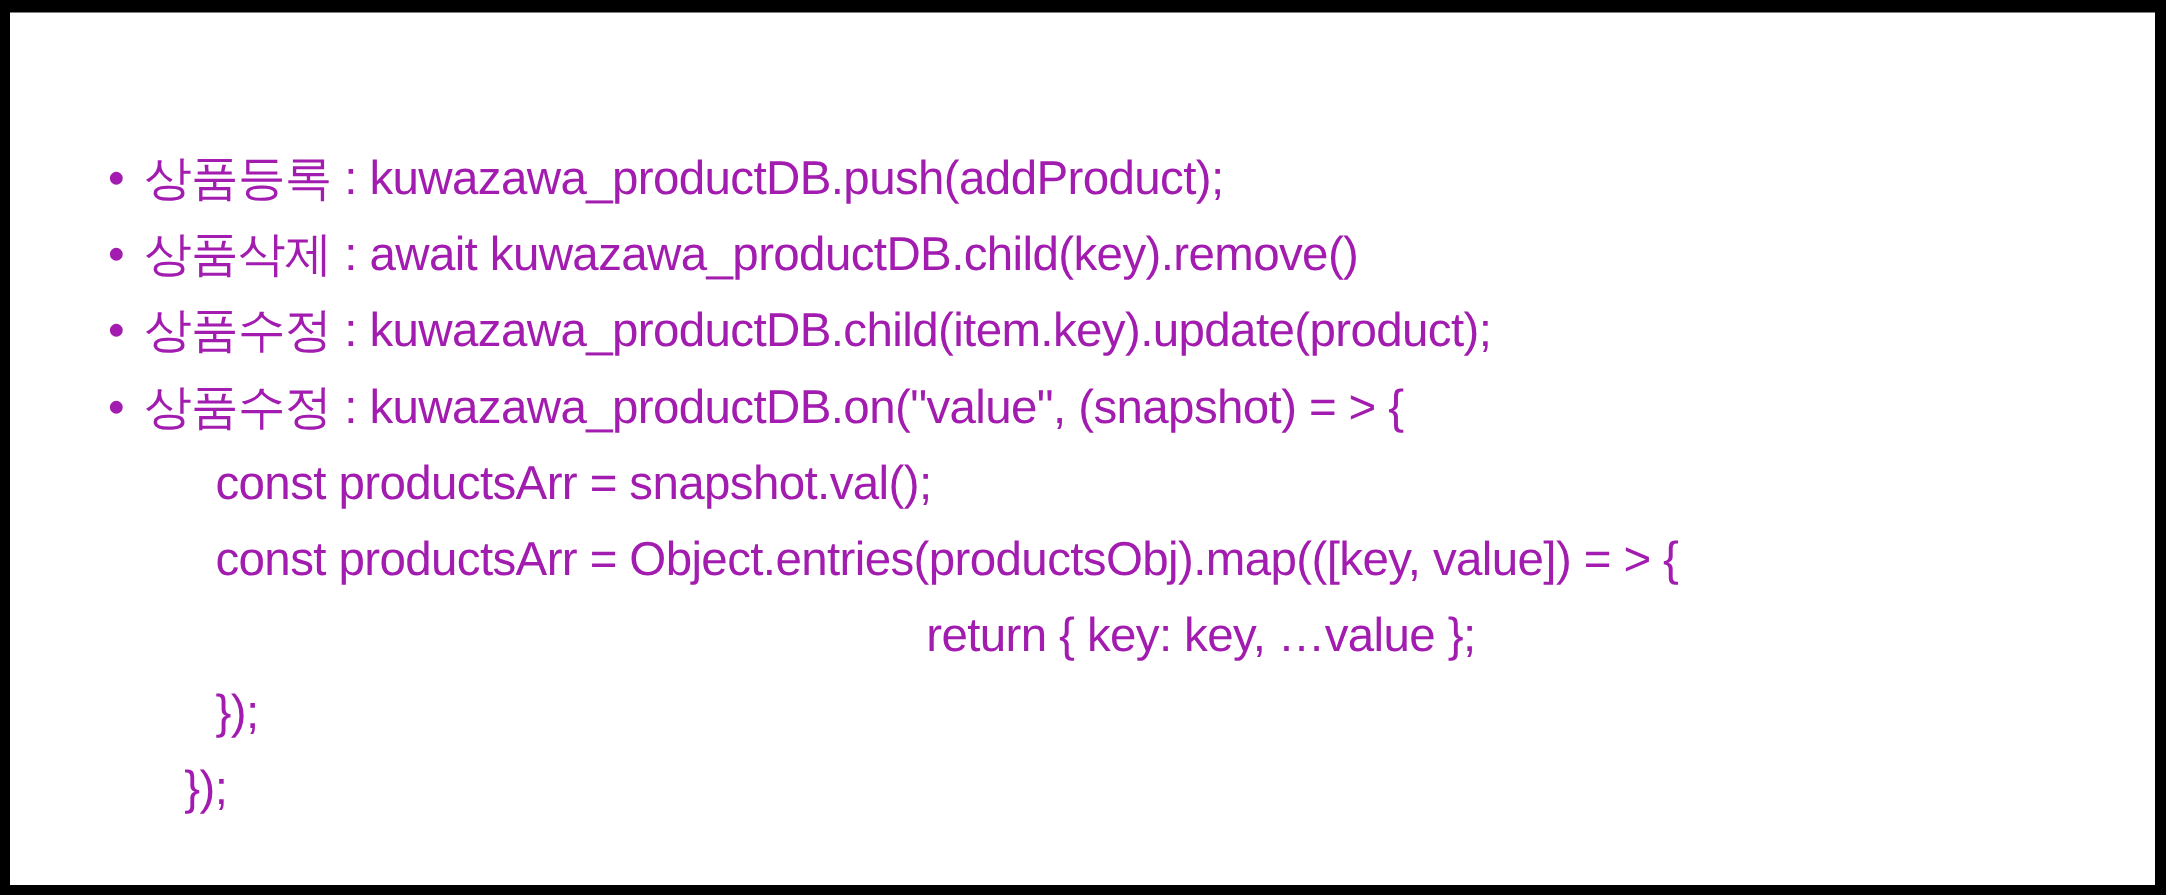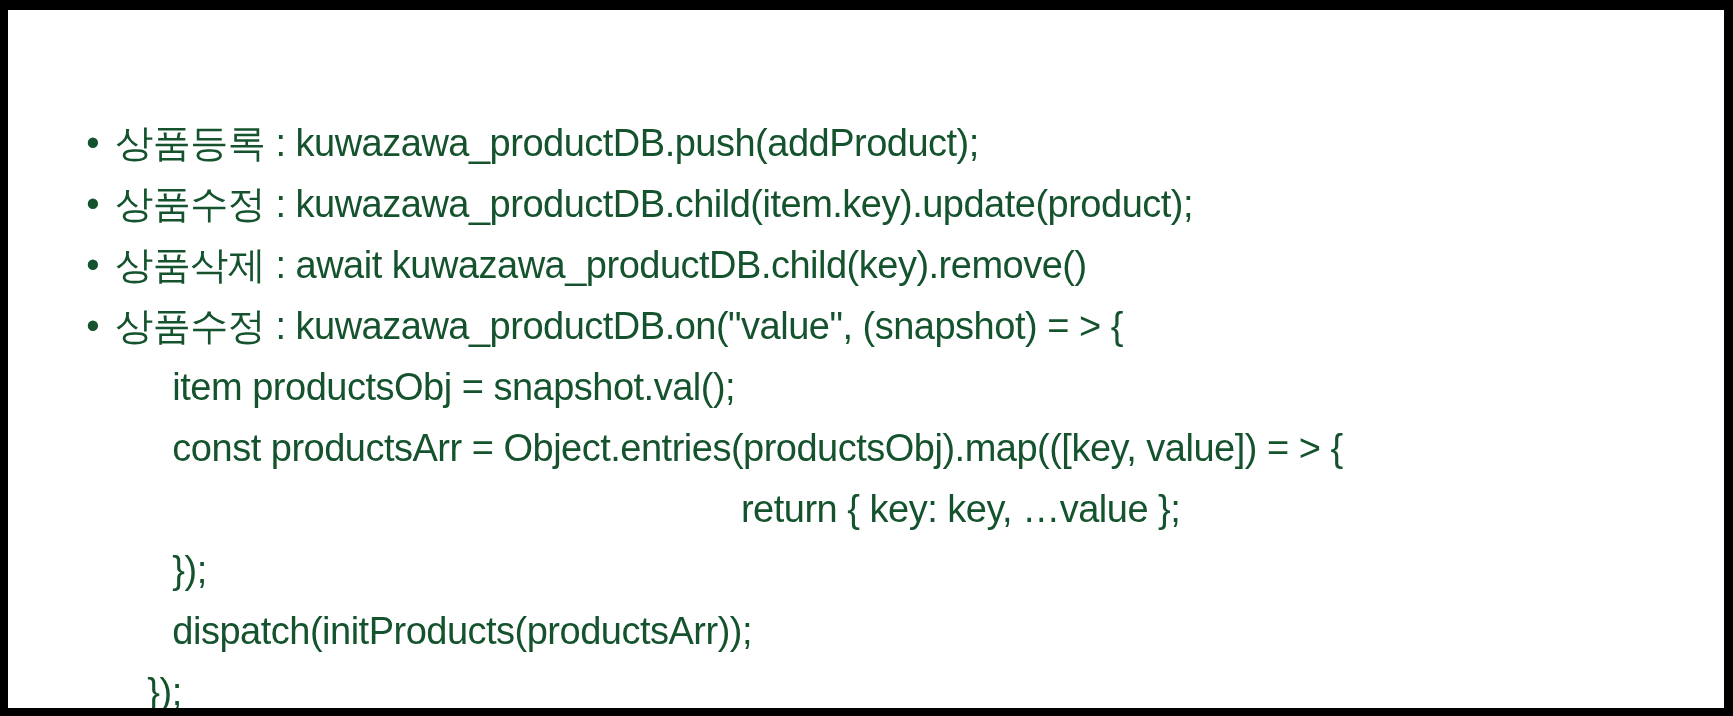--- a/index.html
+++ b/index.html
@@ -10,21 +10,21 @@
   .slide {
     box-sizing: border-box;
     width: 1733px;
     height: 716px;
     background: #ffffff;
     border-style: solid;
     border-color: #000000;
     border-width: 10px 9px 8px 8px;
     overflow: hidden;
     font-family: "Liberation Sans", "DejaVu Sans", sans-serif;
-    color: #14532d;
+    color: #a21caf;
   }
   .content {
     padding-top: 42px;
   }
   .line {
     height: 61px;
     line-height: 61px;
     font-size: 38px;
     letter-spacing: -0.5px;
     white-space: pre;
@@ -45,49 +45,46 @@
 <body>
 
 <div class="slide">
   <div class="content">
 
     <div class="line bullet-line">
       <span class="bullet">•</span><span>상품등록</span><span> : </span><span>kuwazawa_productDB.push(addProduct);</span>
     </div>
 
     <div class="line bullet-line">
-      <span class="bullet">•</span><span>상품수정</span><span> : </span><span>kuwazawa_productDB.child(item.key).update(product);</span>
+      <span class="bullet">•</span><span>상품삭제</span><span> : </span><span>await kuwazawa_productDB.child(key).remove()</span>
     </div>
 
     <div class="line bullet-line">
-      <span class="bullet">•</span><span>상품삭제</span><span> : </span><span>await kuwazawa_productDB.child(key).remove()</span>
+      <span class="bullet">•</span><span>상품수정</span><span> : </span><span>kuwazawa_productDB.child(item.key).update(product);</span>
     </div>
 
     <div class="line bullet-line">
       <span class="bullet">•</span><span>상품수정</span><span> : </span><span>kuwazawa_productDB.on("value", (snapshot) = &gt; {</span>
     </div>
 
     <div class="line code-line i1">
-      <span>item productsObj = snapshot.val();</span>
+      <span>const productsArr = snapshot.val();</span>
     </div>
 
     <div class="line code-line i1">
       <span>const productsArr = Object.entries(productsObj).map(([key, value]) = &gt; {</span>
     </div>
 
     <div class="line code-line i2">
       <span>return { key: key, …value };</span>
     </div>
 
     <div class="line code-line i1">
       <span>});</span>
     </div>
 
-    <div class="line code-line i1">
-      <span>dispatch(initProducts(productsArr));</span>
-    </div>
 
     <div class="line code-line i0">
       <span>});</span>
     </div>
 
   </div>
 </div>
 
 </body></html>

